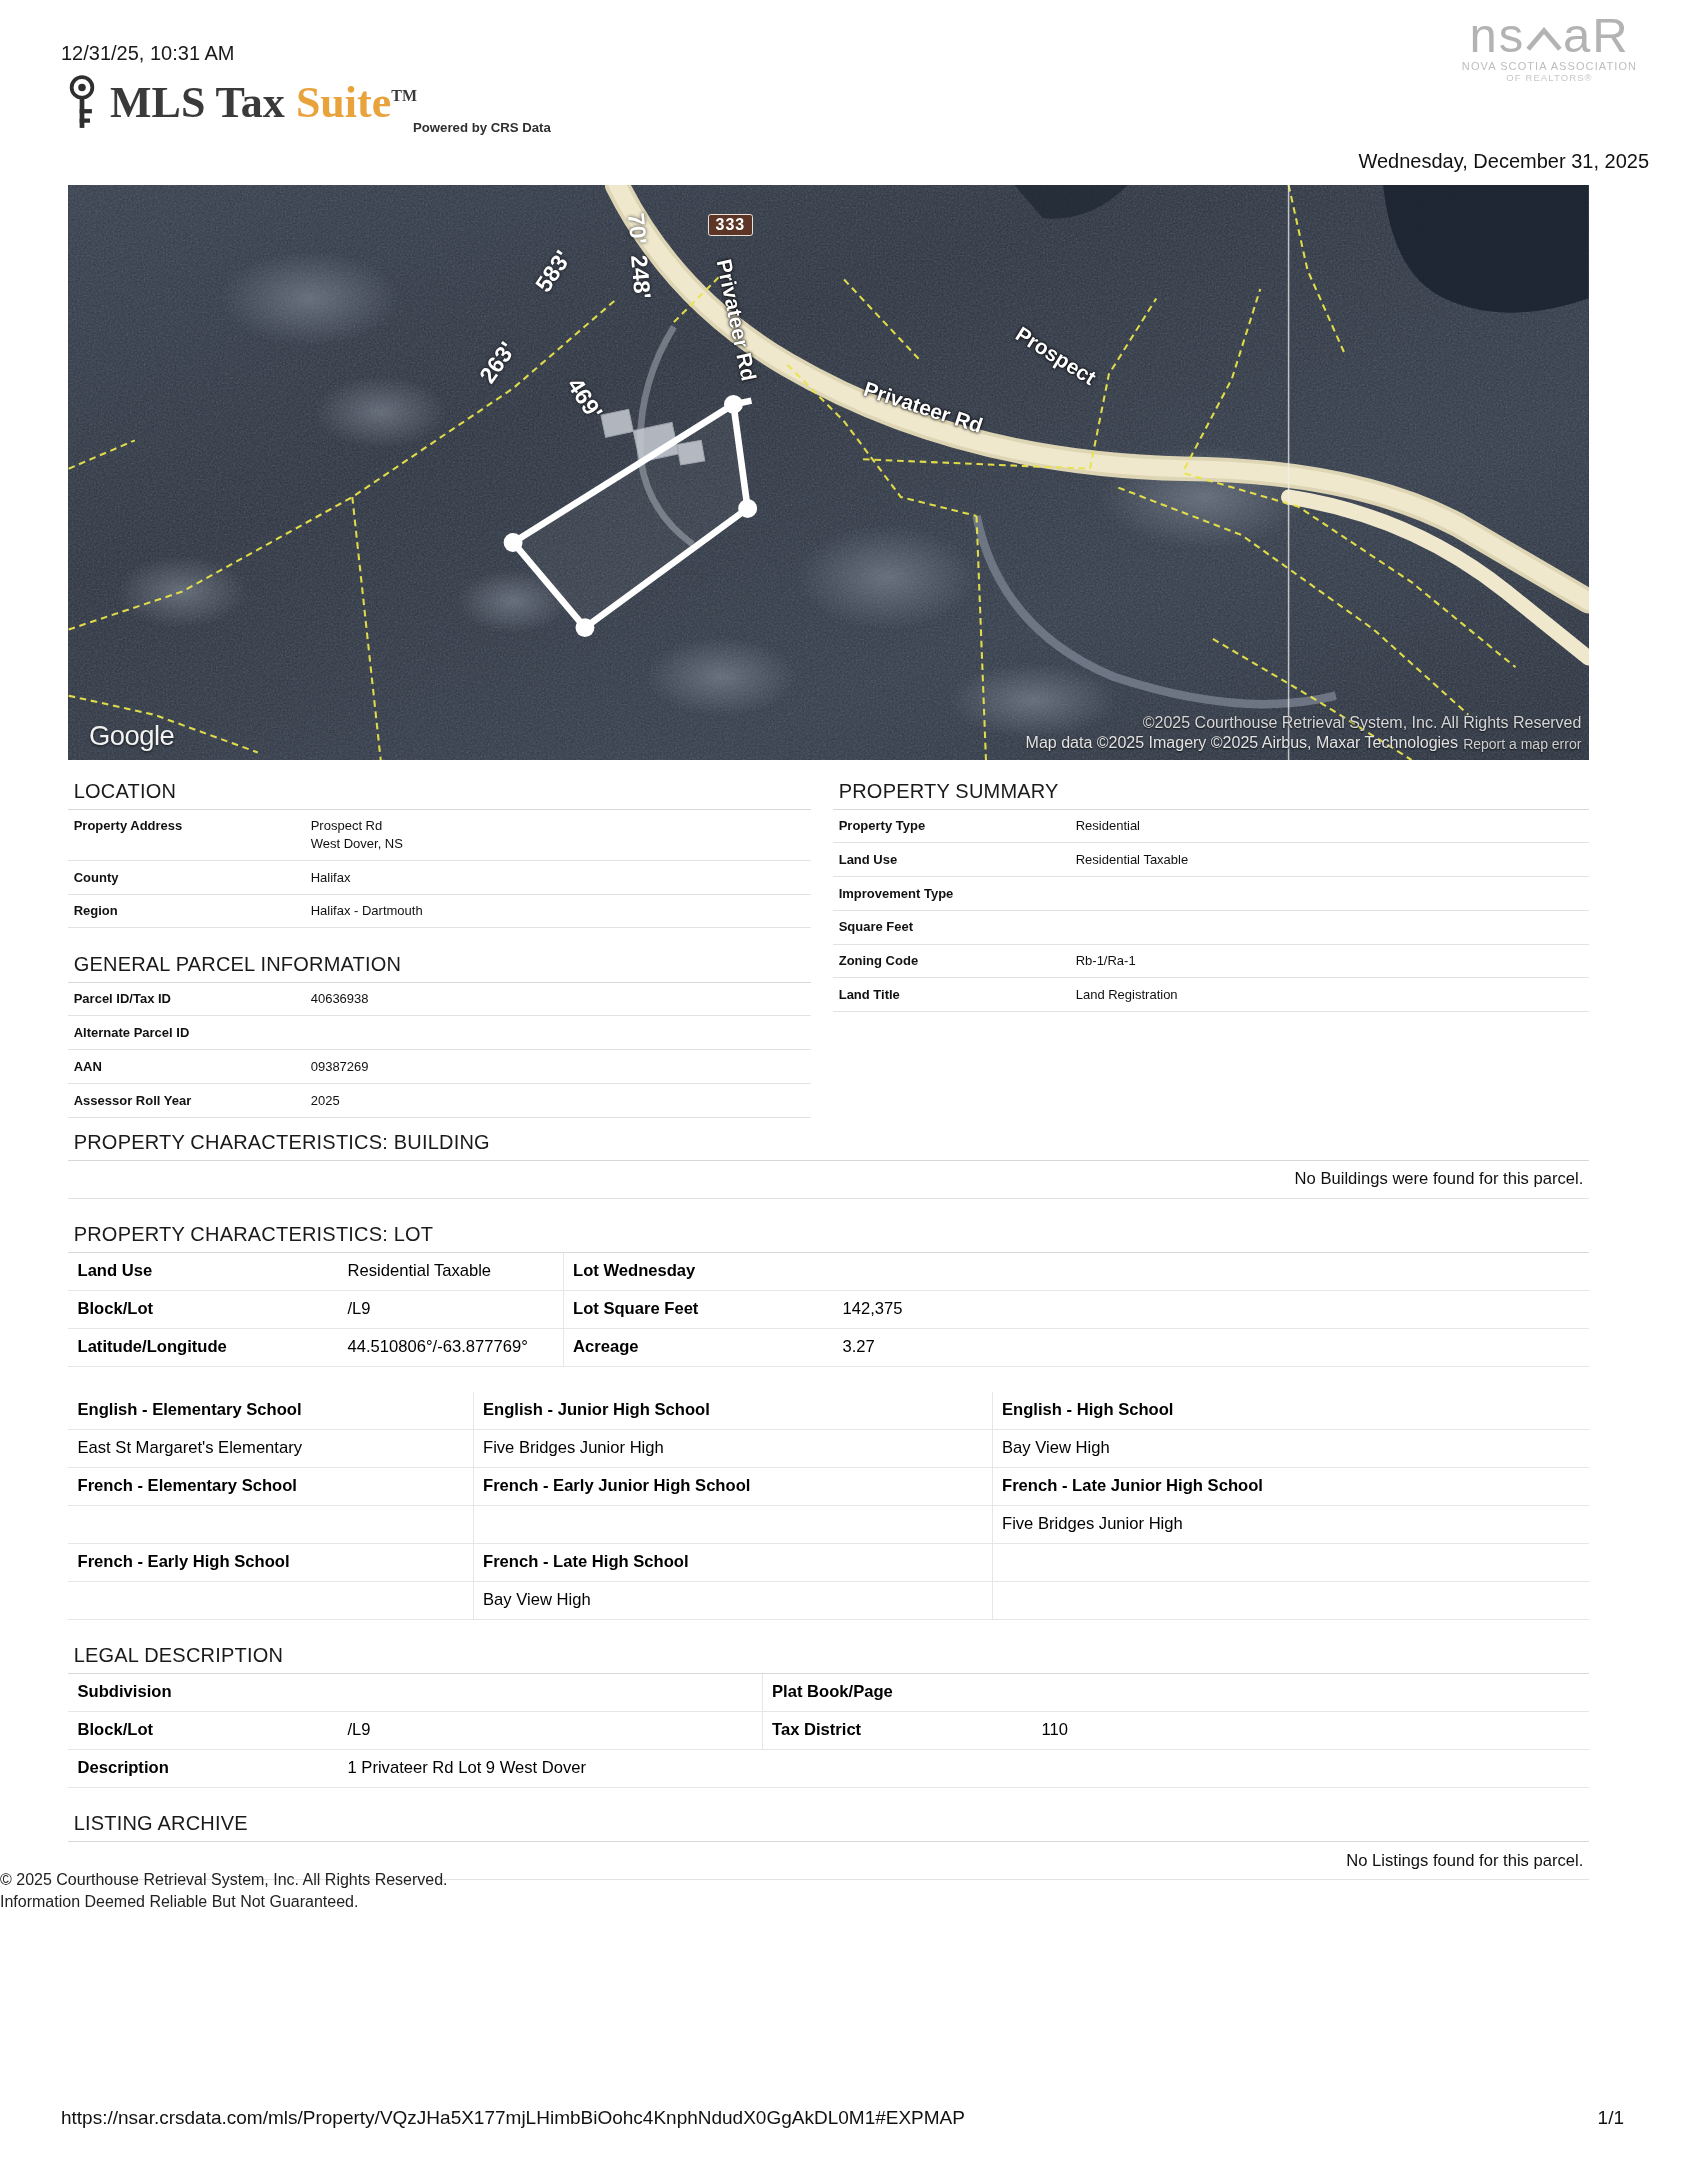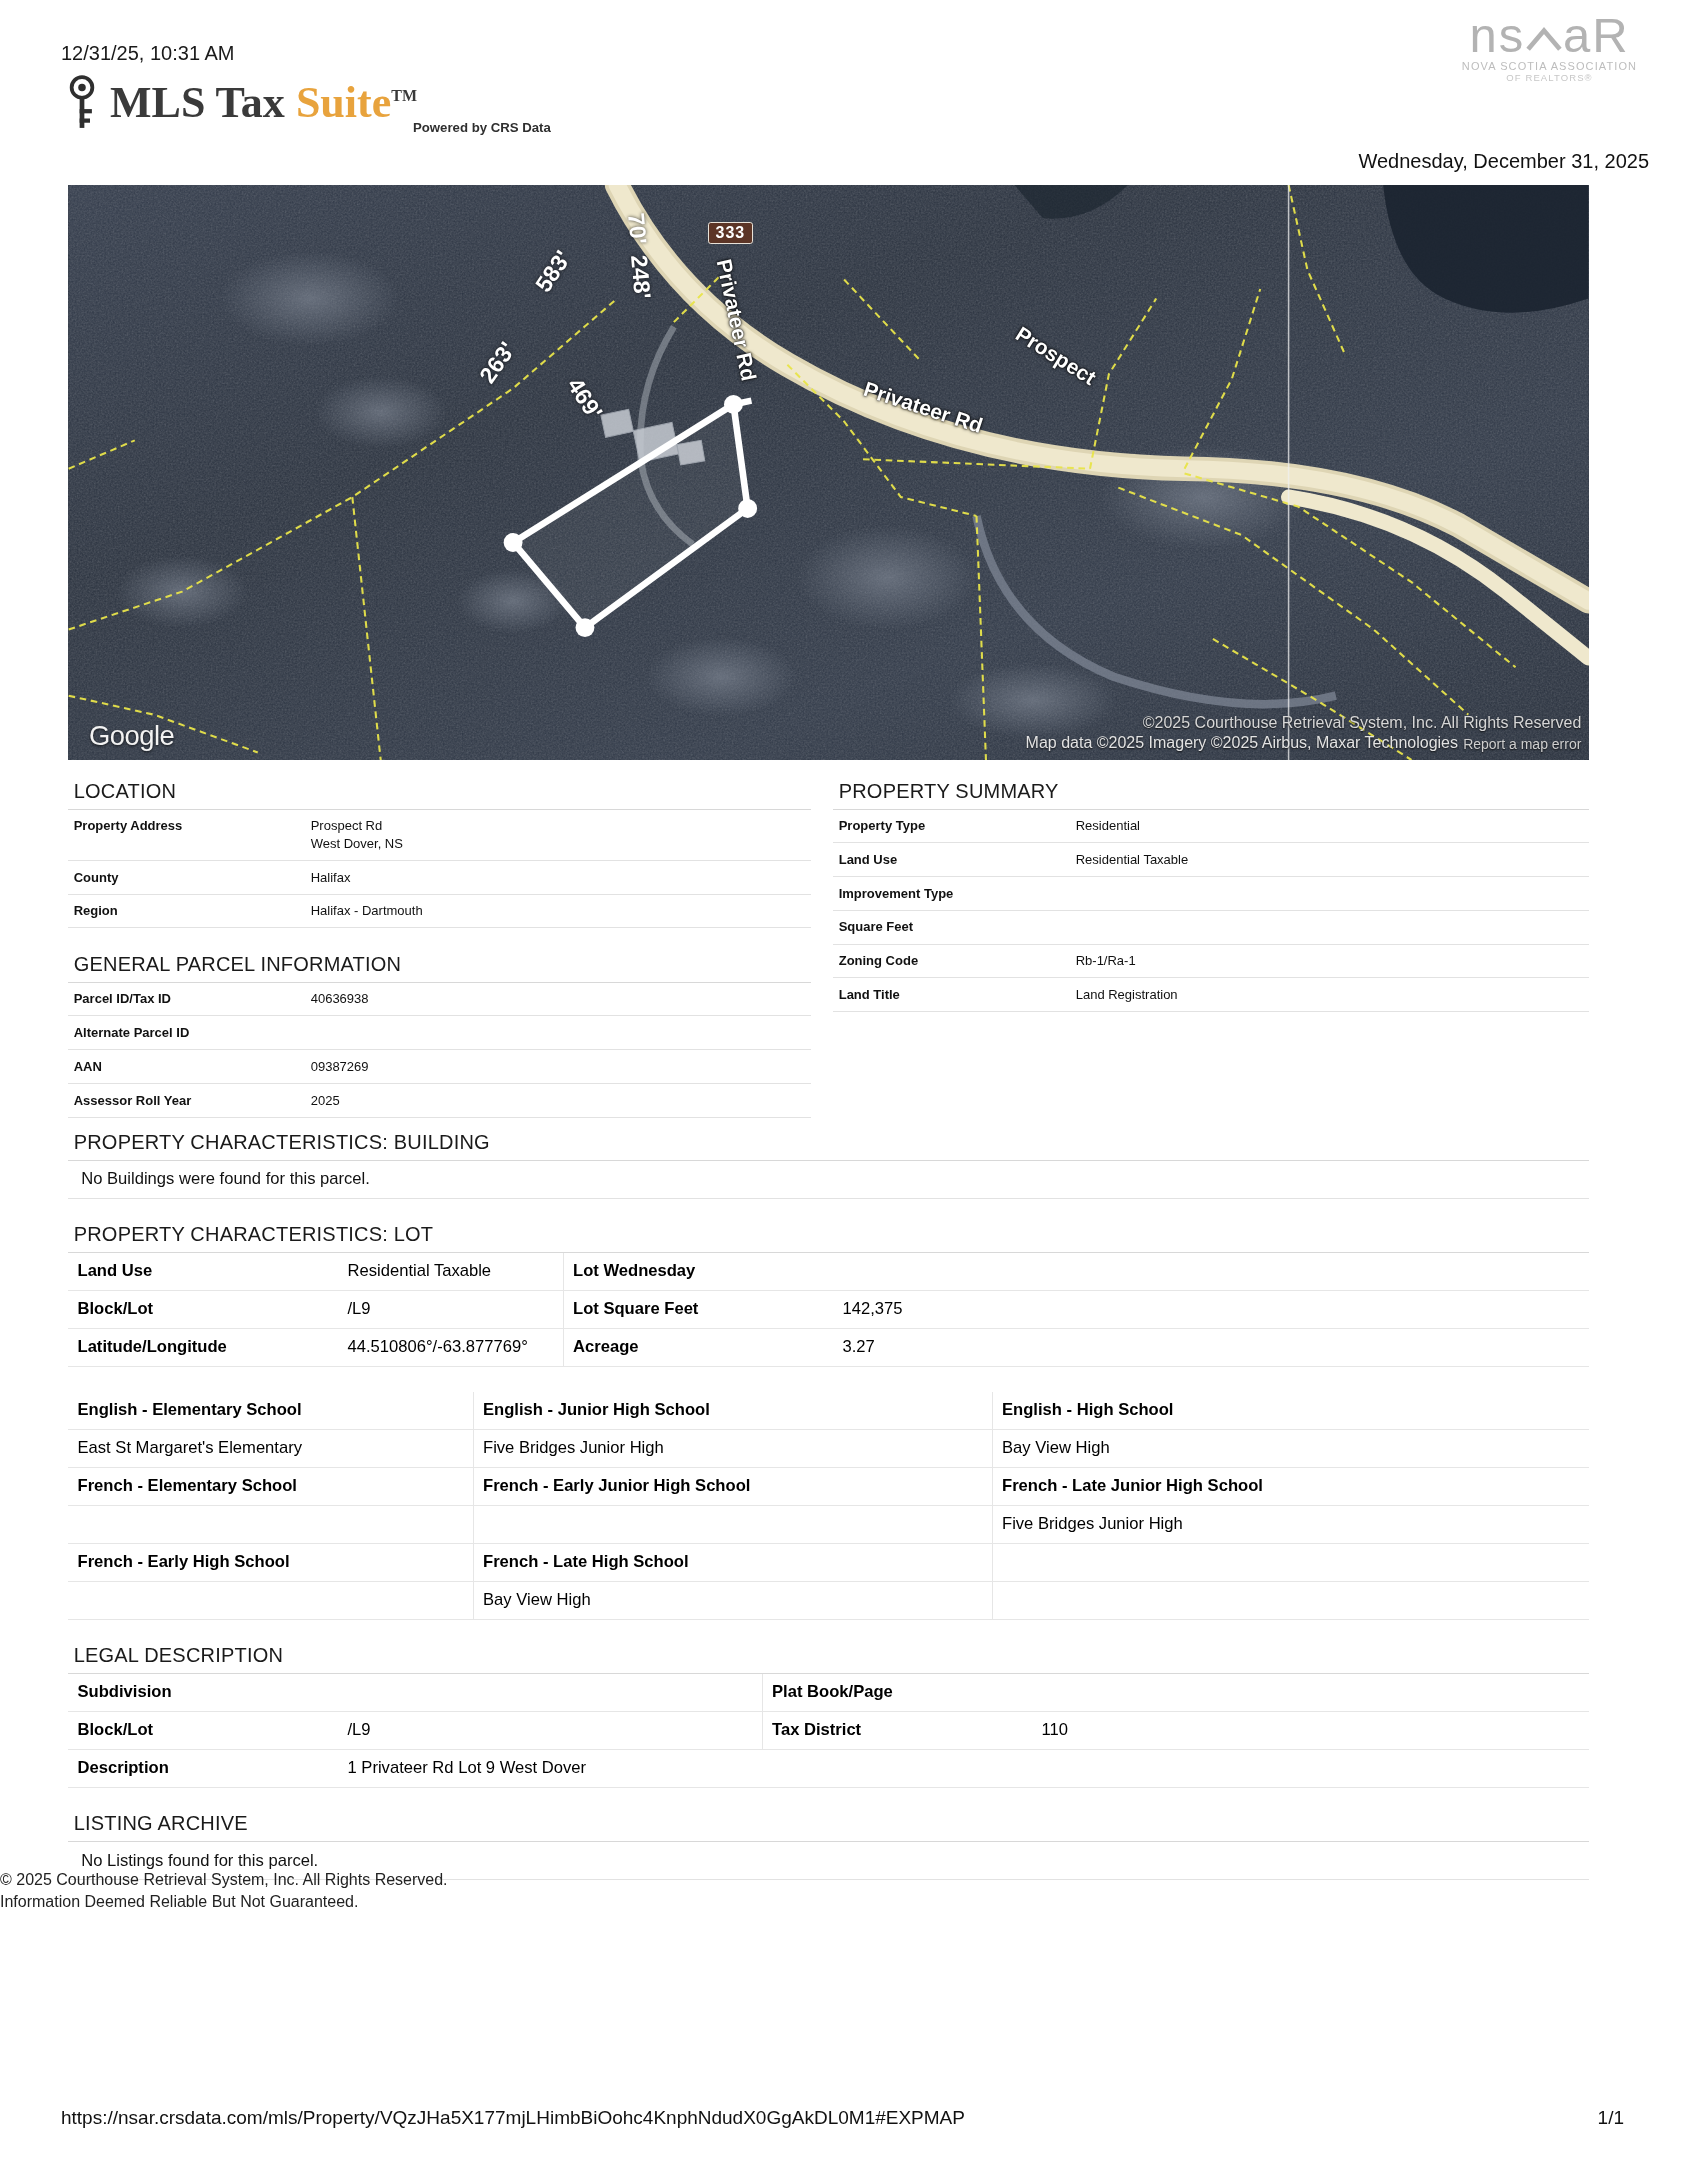--- a/index.html
+++ b/index.html
@@ -154,21 +154,20 @@
   .hwy-shield {
     position: absolute;
     background: #5c3526;
     border: 1.9px solid #e8e2d8;
     border-radius: 2.8px;
     color: #fff;
     font-size: 16px;
     font-weight: bold;
     padding: 0.9px 6.6px;
     letter-spacing: 0.9px;
-    margin-top: 8px;
   }
   .road-label {
     position: absolute;
     color: #ffffff;
     font-weight: bold;
     font-size: 21px;
     text-shadow: 0 0 3.8px rgba(0,0,0,.95), 0 0 1.9px rgba(0,0,0,.95);
     white-space: nowrap;
   }
   .dim-label {
@@ -206,21 +205,21 @@
   }
   table.kv td.k { font-weight: bold; width: 237px; color: #111; }
   table.kv td.v { color: #111; }
 
   .note {
     font-size: 16.6px;
     padding: 8.5px 5.7px;
     border-bottom: 1.9px solid #e2e2e2;
     color: #111;
   }
-  .note.indent { padding-left: 13.2px; }
+  .note.indent { padding-left: 13.2px; text-align: right; }
 
   table.grid3 { width: 100%; border-collapse: collapse; table-layout: fixed; }
   table.grid3 td {
     font-size: 16.6px;
     padding: 8.5px 9.5px;
     border-bottom: 1.9px solid #e6e6e6;
     vertical-align: top;
     height: 36px;
   }
   table.grid3 td.hdr { font-weight: bold; }

